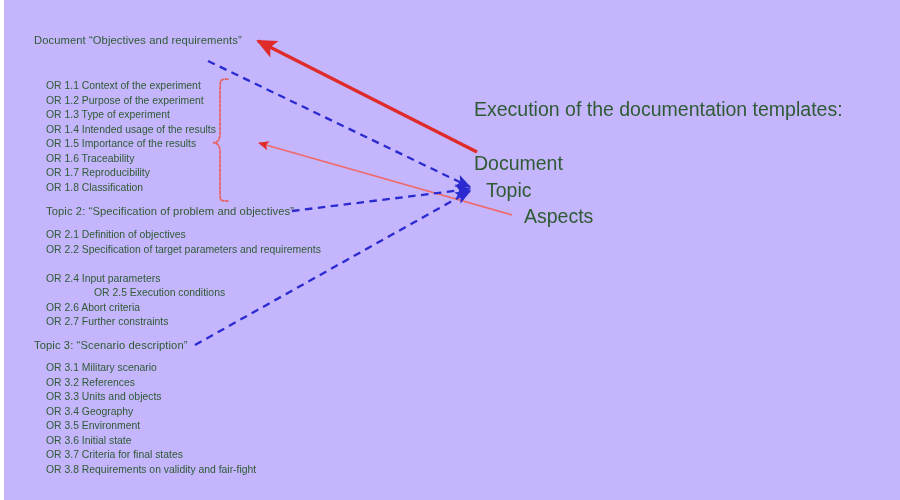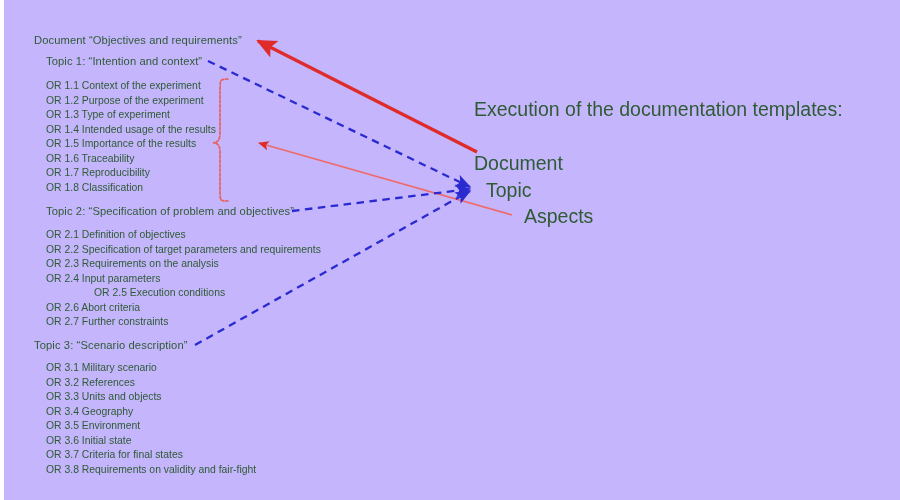--- a/index.html
+++ b/index.html
@@ -93,34 +93,32 @@
 </style>
 </head>
 <body>
 
 <div id="slide">
 
   <div class="outline">
 
     <div class="doc-title">Document “Objectives and requirements”</div>
 
-    <div class="topic" style="top:55px;">Topic 1: “Intention and context”</div>
     <div class="aspect" style="top:80px;">OR 1.1 Context of the experiment</div>
     <div class="aspect" style="top:94.5px;">OR 1.2 Purpose of the experiment</div>
     <div class="aspect" style="top:109px;">OR 1.3 Type of experiment</div>
     <div class="aspect" style="top:123.5px;">OR 1.4 Intended usage of the results</div>
     <div class="aspect" style="top:138px;">OR 1.5 Importance of the results</div>
     <div class="aspect" style="top:152.5px;">OR 1.6 Traceability</div>
     <div class="aspect" style="top:167px;text-align:right;">OR 1.7 Reproducibility</div>
     <div class="aspect" style="top:181.5px;">OR 1.8 Classification</div>
 
     <div class="topic" style="top:205px;">Topic 2: “Specification of problem and objectives”</div>
     <div class="aspect" style="top:229px;">OR 2.1 Definition of objectives</div>
     <div class="aspect" style="top:243.5px;">OR 2.2 Specification of target parameters and requirements</div>
-    <div class="aspect" style="top:258px;">OR 2.3 Requirements on the analysis</div>
     <div class="aspect" style="top:272.5px;">OR 2.4 Input parameters</div>
     <div class="aspect" style="top:287px;margin-left:48px;">OR 2.5 Execution conditions</div>
     <div class="aspect" style="top:301.5px;">OR 2.6 Abort criteria</div>
     <div class="aspect" style="top:316px;">OR 2.7 Further constraints</div>
 
     <div class="topic" style="top:339px; left:30px;">Topic 3: “Scenario description”</div>
     <div class="aspect" style="top:362px;">OR 3.1 Military scenario</div>
     <div class="aspect" style="top:376.5px;">OR 3.2 References</div>
     <div class="aspect" style="top:391px;">OR 3.3 Units and objects</div>
     <div class="aspect" style="top:405.5px;">OR 3.4 Geography</div>

